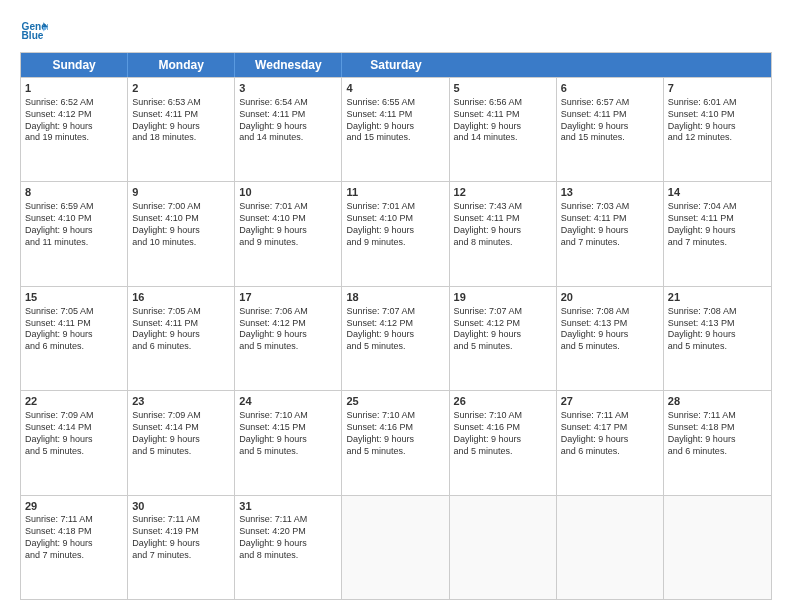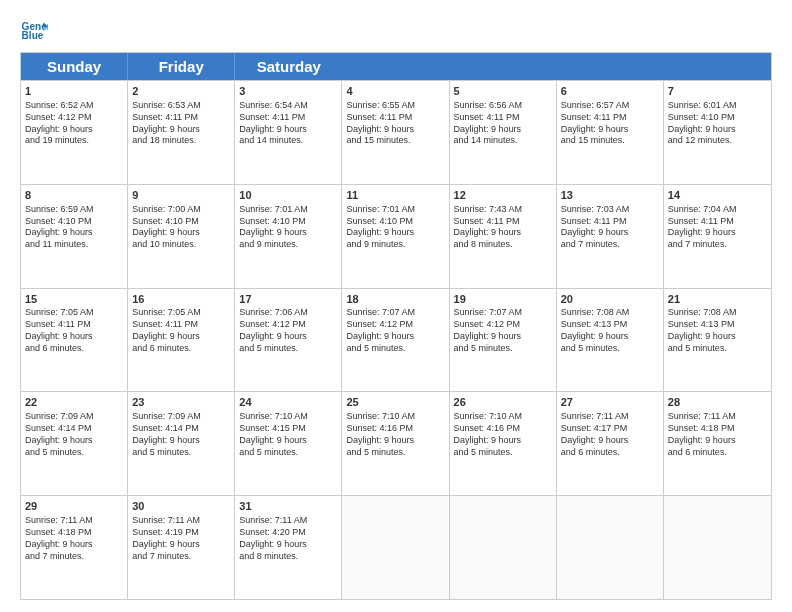--- a/index.html
+++ b/index.html
@@ -53,21 +53,21 @@
       border: 1px solid #ccc;
     }
     .cal-header-row {
       display: grid;
       grid-template-columns: repeat(7, 1fr);
       background: #3a7bc8;
     }
     .cal-header-cell {
       color: #fff;
       font-weight: bold;
-      font-size: 15px;
+      font-size: 12px;
       text-align: center;
       padding: 5px 2px;
       border-right: 1px solid #5a9ae0;
     }
     .cal-header-cell:last-child {
       border-right: none;
     }
     .cal-body {
       flex: 1;
       display: flex;
@@ -124,21 +124,22 @@
     </div>
     <div class="title-block">
       <div class="main-title"></div>
       <div class="subtitle"></div>
     </div>
   </div>
 
   <div class="calendar">
     <div class="cal-header-row" id="cal-header">
         <div class="cal-header-cell">Sunday</div>
-        <div class="cal-header-cell">Friday</div>
+        <div class="cal-header-cell">Monday</div>
+        <div class="cal-header-cell">Wednesday</div>
         <div class="cal-header-cell">Saturday</div>
       </div>
     <div class="cal-body" id="cal-body">
         <div class="cal-row">
           <div class="cal-cell">
             <span class="day-num">1</span>
             <span class="cell-text">Sunrise: 6:52 AM</span>
             <span class="cell-text">Sunset: 4:12 PM</span>
             <span class="cell-text">Daylight: 9 hours</span>
             <span class="cell-text">and 19 minutes.</span>

